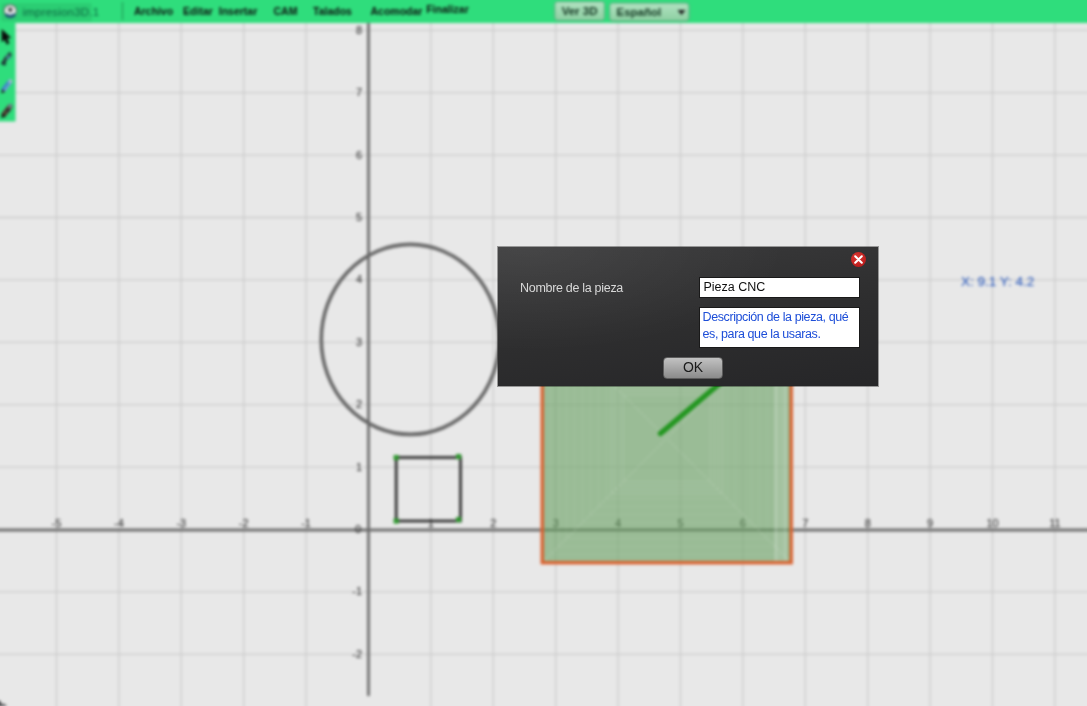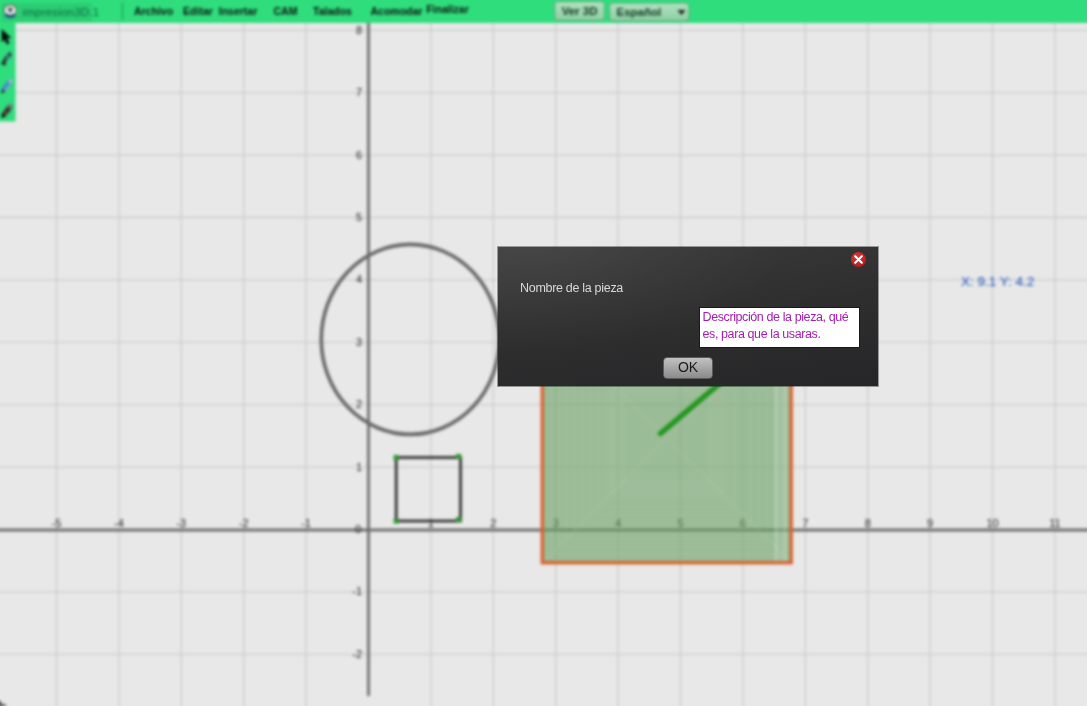--- a/index.html
+++ b/index.html
@@ -8,23 +8,23 @@
   #bg{position:absolute;left:-14px;top:-14px;filter:blur(1.65px);}
   
   .dlg{position:absolute;left:498px;top:247px;width:380px;height:139px;transform:translateZ(0);
        background:radial-gradient(420px 170px at 8% 0%,rgba(255,255,255,0.06),rgba(255,255,255,0) 62%),linear-gradient(172deg,#3b3b3c 0%,#2e2e2f 52%,#262628 100%);
        box-shadow:0 0 0 1px rgba(0,0,0,0.35);}
   .dlg-label{position:absolute;left:22px;top:34px;font-size:12.5px;letter-spacing:-0.3px;color:#d8d8d8;}
   .dlg-input{position:absolute;left:200.5px;top:30px;width:161px;height:21px;background:#ffffff;
        border:1.5px solid #191919;box-sizing:border-box;font-size:12.5px;color:#101010;
        font-family:"Liberation Sans",sans-serif;line-height:19px;padding:0 0 0 4px;}
   .dlg-ta{position:absolute;left:200.5px;top:60px;width:161px;height:41px;background:#ffffff;
-       border:1.5px solid #191919;box-sizing:border-box;font-size:12.5px;letter-spacing:-0.4px;color:#a21caf;
+       border:1.5px solid #191919;box-sizing:border-box;font-size:12.5px;letter-spacing:-0.4px;color:#1d4ed8;
        line-height:16.5px;padding:1px 3px;}
-  .dlg-ok{position:absolute;left:165px;top:110px;width:50px;height:22px;border-radius:4px;
+  .dlg-ok{position:absolute;left:165px;top:110px;width:60px;height:22px;border-radius:4px;
        background:linear-gradient(#c2c2c2,#a9a9a9 45%,#8b8b8b);border:1px solid #5c5c5c;
        box-sizing:border-box;color:#1b1b1b;font-size:14px;text-align:center;line-height:19px;}
   .dlg-x{position:absolute;left:353px;top:5px;width:15px;height:15px;border-radius:50%;
        background:radial-gradient(circle at 40% 35%,#dd3a33,#bb1d1d 70%,#a31414);}
   .dlg-x svg{position:absolute;left:3px;top:3px;}
 </style>
 </head>
 <body>
 <div class="stage">
 
@@ -214,20 +214,21 @@
   <g>
     <path d="M-2 700 L7 706 L-2 706 Z" fill="#101014"></path>
     <path d="M0.5 701.5 L5 704.5 L0.5 704.2 Z" fill="#e8e8e8"></path>
   </g>
 </svg>
 
 <div class="dlg">
 
   <div class="dlg-label">Nombre de la pieza</div>
 
+  <div class="dlg-input">Pieza CNC</div>
 
   <div class="dlg-ta">Descripción de la pieza, qué es, para que la usaras.</div>
 
   <div class="dlg-ok">OK</div>
 
   <div class="dlg-x">
     <svg width="9" height="9" viewBox="0 0 9 9">
       <path d="M1.2 1.2 L7.8 7.8 M7.8 1.2 L1.2 7.8" stroke="#ffffff" stroke-width="2" stroke-linecap="round"></path>
     </svg>
   </div>

